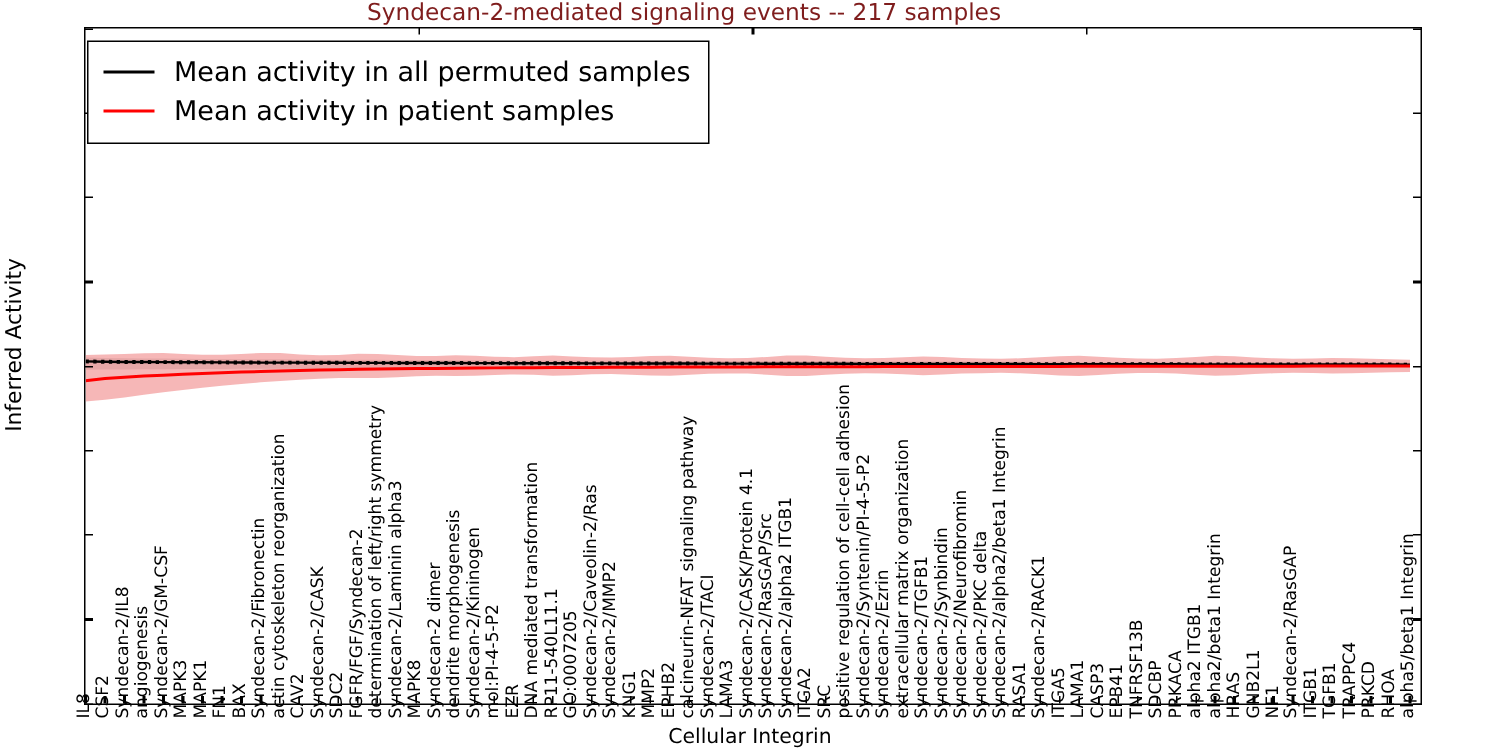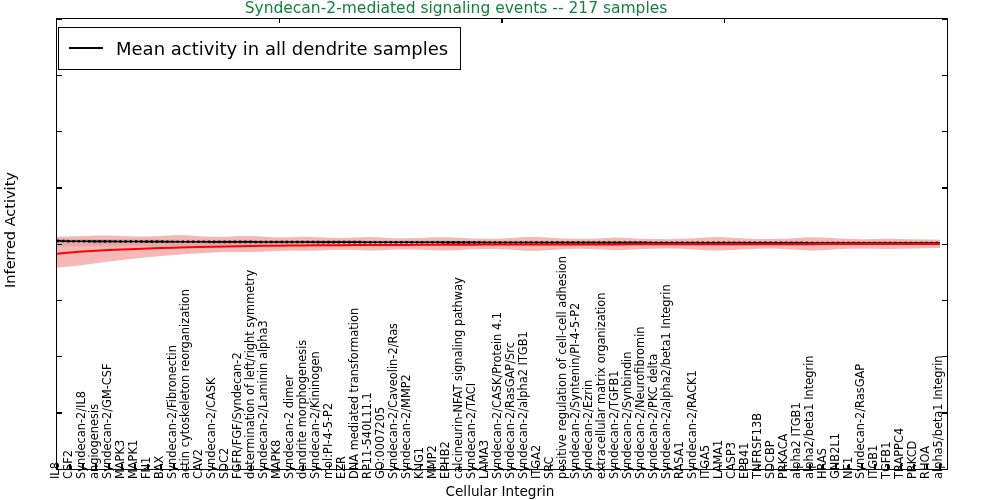--- a/index.html
+++ b/index.html
@@ -2,21 +2,21 @@
 <html><head>
 <meta charset="utf-8">
 <style>
   html,body{margin:0;padding:0;background:#ffffff;}
   body{width:1000px;height:500px;overflow:hidden;
        font-family:"DejaVu Sans","Liberation Sans",sans-serif;color:#000;}
   #figure{position:relative;width:1000px;height:500px;}
 
   #chart-title{
     position:absolute;left:0;top:-1px;width:912px;text-align:center;
-    font-size:15.5px;color:#15803d;letter-spacing:0px;
+    font-size:15.5px;color:#7f1d1d;letter-spacing:0px;
   }
 
   
   #plot-area{
     position:absolute;left:56px;top:18px;width:892px;height:452px;
     border:1.3px solid #000;box-sizing:border-box;background:#fff;
   }
   #plot-clip{position:absolute;left:0;top:0;right:0;bottom:0;overflow:hidden;}
   #plot-svg{position:absolute;left:0;top:0;}
   .ytick-mark{position:absolute;left:0;width:6px;height:1.3px;background:#000;}
@@ -228,19 +228,23 @@
       <div class="xtick-mark" style="left: 939.35px; top: 464px;"></div>
       <div class="xtick-label" style="left: 944.4px; bottom: 21px;">alpha5/beta1 Integrin</div>
       <div class="xtick-mark" style="left: 278.85px; top: 18px; height: 5px;"></div>
       <div class="xtick-mark" style="left: 501.35px; top: 18px; height: 5px;"></div>
       <div class="xtick-mark" style="left: 723.85px; top: 18px; height: 5px;"></div>
     </div>
 
   <div id="legend">
     <div class="legend-row">
       <span class="legend-swatch" style="border-top-color: rgb(0, 0, 0);"></span>
-      <span class="legend-text">Mean activity in all dendrite samples</span>
+      <span class="legend-text">Mean activity in all permuted samples</span>
+    </div>
+    <div class="legend-row">
+      <span class="legend-swatch" style="border-top-color: rgb(255, 0, 0);"></span>
+      <span class="legend-text">Mean activity in patient samples</span>
     </div>
   </div>
 
   <div id="xlabel">Cellular Integrin</div>
 
 </div>
 
 </body></html>

